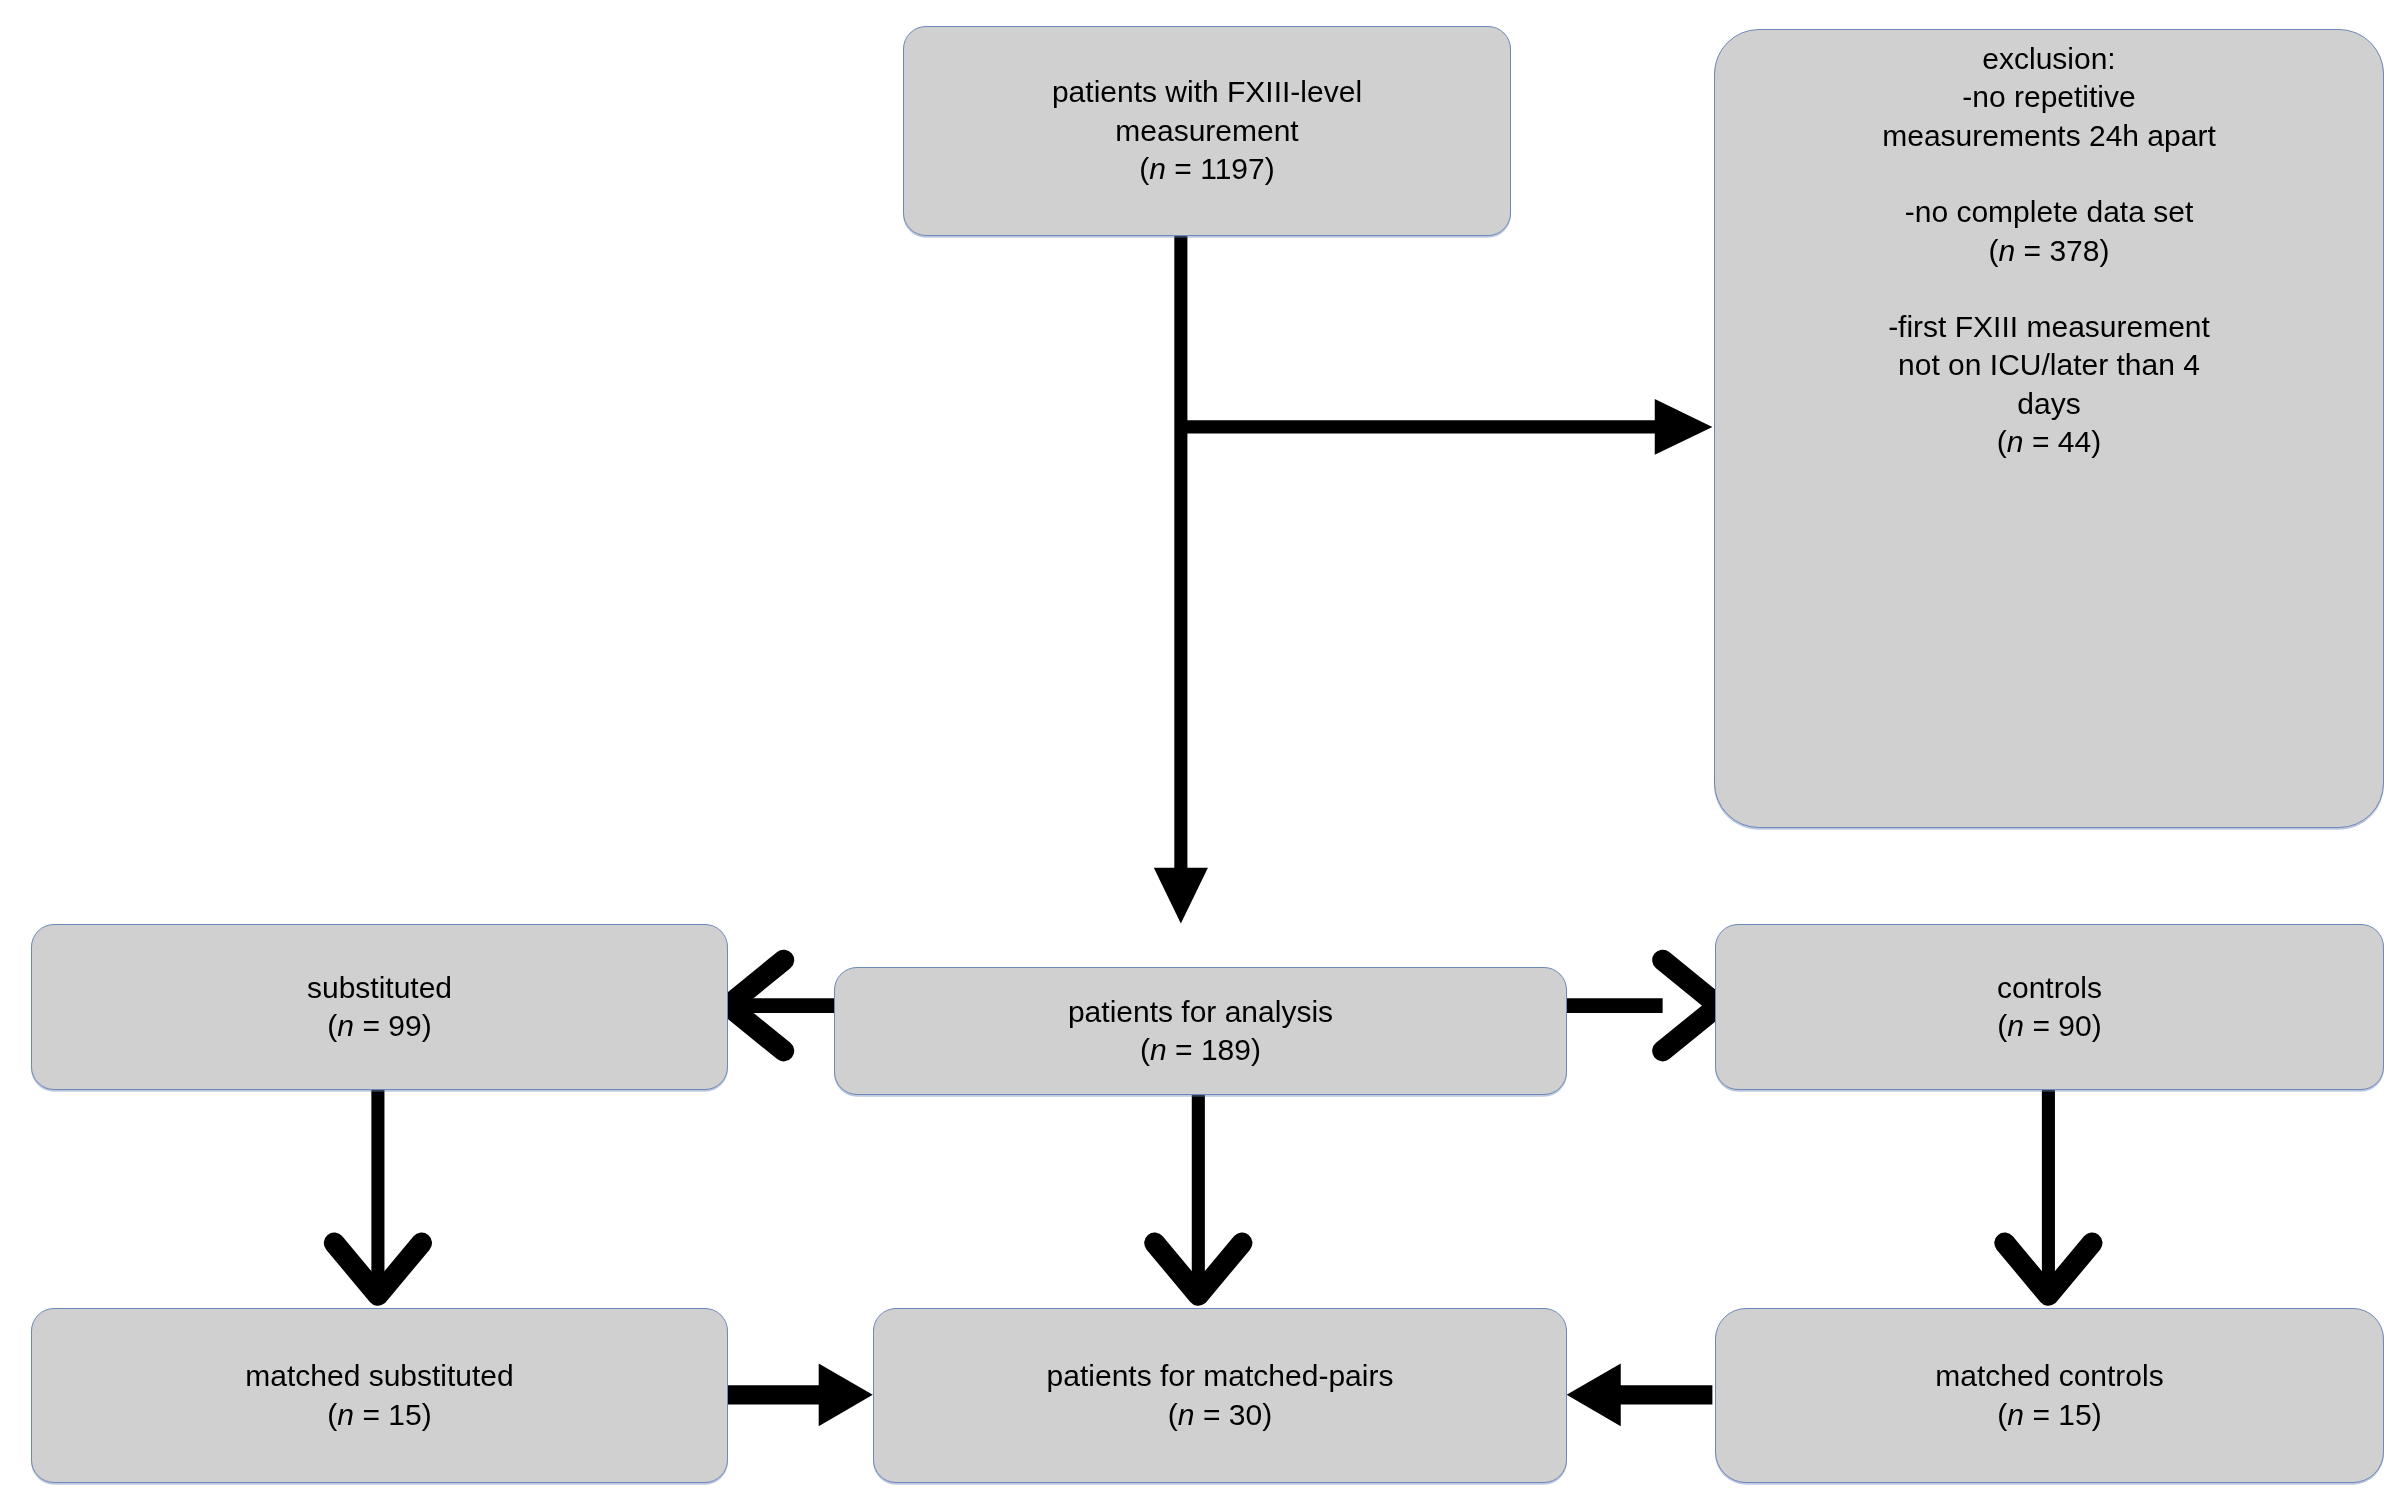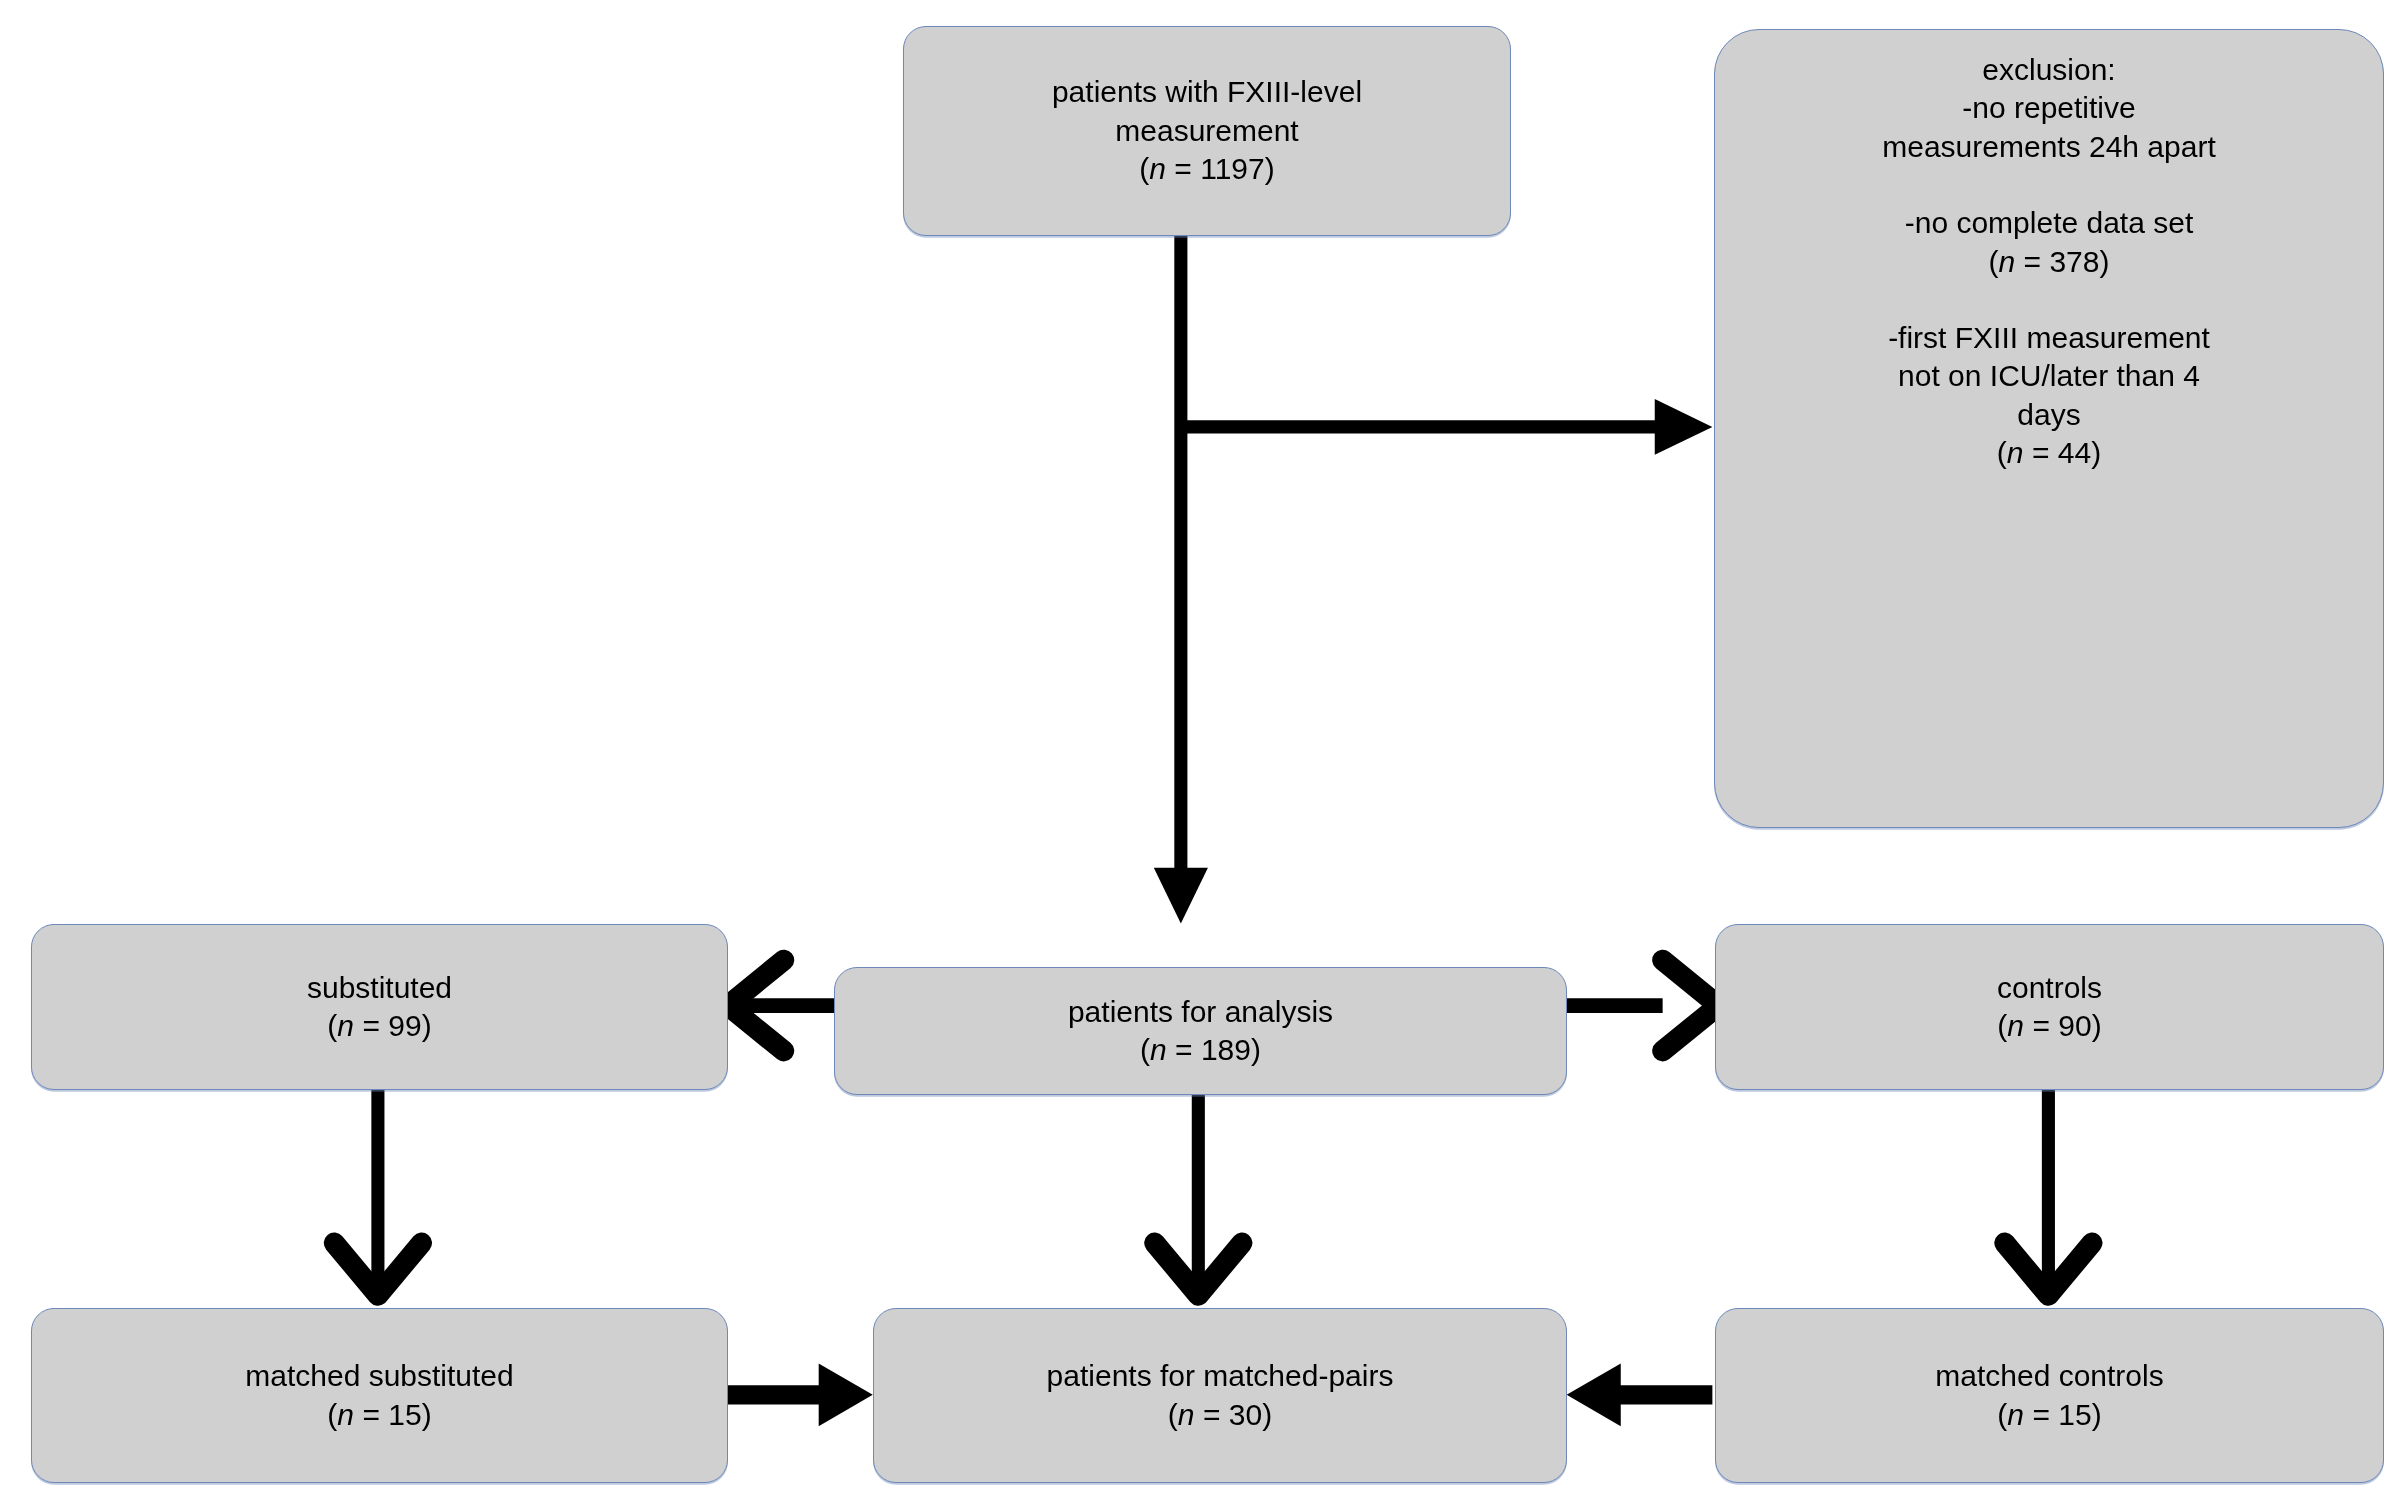--- a/index.html
+++ b/index.html
@@ -79,21 +79,21 @@
     <line x1="1962" y1="1598" x2="1840" y2="1598" stroke="#000000" stroke-width="22"></line>
     <polygon points="1795,1598 1857,1562 1857,1634" fill="#000000"></polygon>
   </svg>
 
   <div class="node" style="left:903px; top:26px; width:608px; height:210px;">
     <span class="line">patients with FXIII-level</span>
     <span class="line">measurement</span>
     <span class="line"><span>(</span><span class="ital">n</span><span> = </span><span>1197</span><span>)</span></span>
   </div>
 
-  <div class="node big-radius" style="left:1714px; top:29px; width:670px; height:799px; justify-content:flex-start; padding-top:21px;">
+  <div class="node big-radius" style="left:1714px; top:29px; width:670px; height:799px; justify-content:flex-start; padding-top:10px;">
     <span class="line">exclusion:</span>
     <span class="line">-no repetitive</span>
     <span class="line">measurements 24h apart</span>
     <span class="gap"></span>
     <span class="line">-no complete data set</span>
     <span class="line"><span>(</span><span class="ital">n</span><span> = </span><span>378</span><span>)</span></span>
     <span class="gap"></span>
     <span class="line">-first FXIII measurement</span>
     <span class="line">not on ICU/later than 4</span>
     <span class="line">days</span>
@@ -118,19 +118,19 @@
   <div class="node" style="left:31px; top:1308px; width:697px; height:175px;">
     <span class="line">matched substituted</span>
     <span class="line"><span>(</span><span class="ital">n</span><span> = </span><span>15</span><span>)</span></span>
   </div>
 
   <div class="node" style="left:873px; top:1308px; width:694px; height:175px;">
     <span class="line">patients for matched-pairs</span>
     <span class="line"><span>(</span><span class="ital">n</span><span> = </span><span>30</span><span>)</span></span>
   </div>
 
-  <div class="node" style="left:1715px; top:1308px; width:669px; height:175px;">
+  <div class="node" style="left:1715px; top:1308px; width:669px; height:175px;border-radius:31px;">
     <span class="line">matched controls</span>
     <span class="line"><span>(</span><span class="ital">n</span><span> = </span><span>15</span><span>)</span></span>
   </div>
 
 </div>
 
 
 </body></html>

